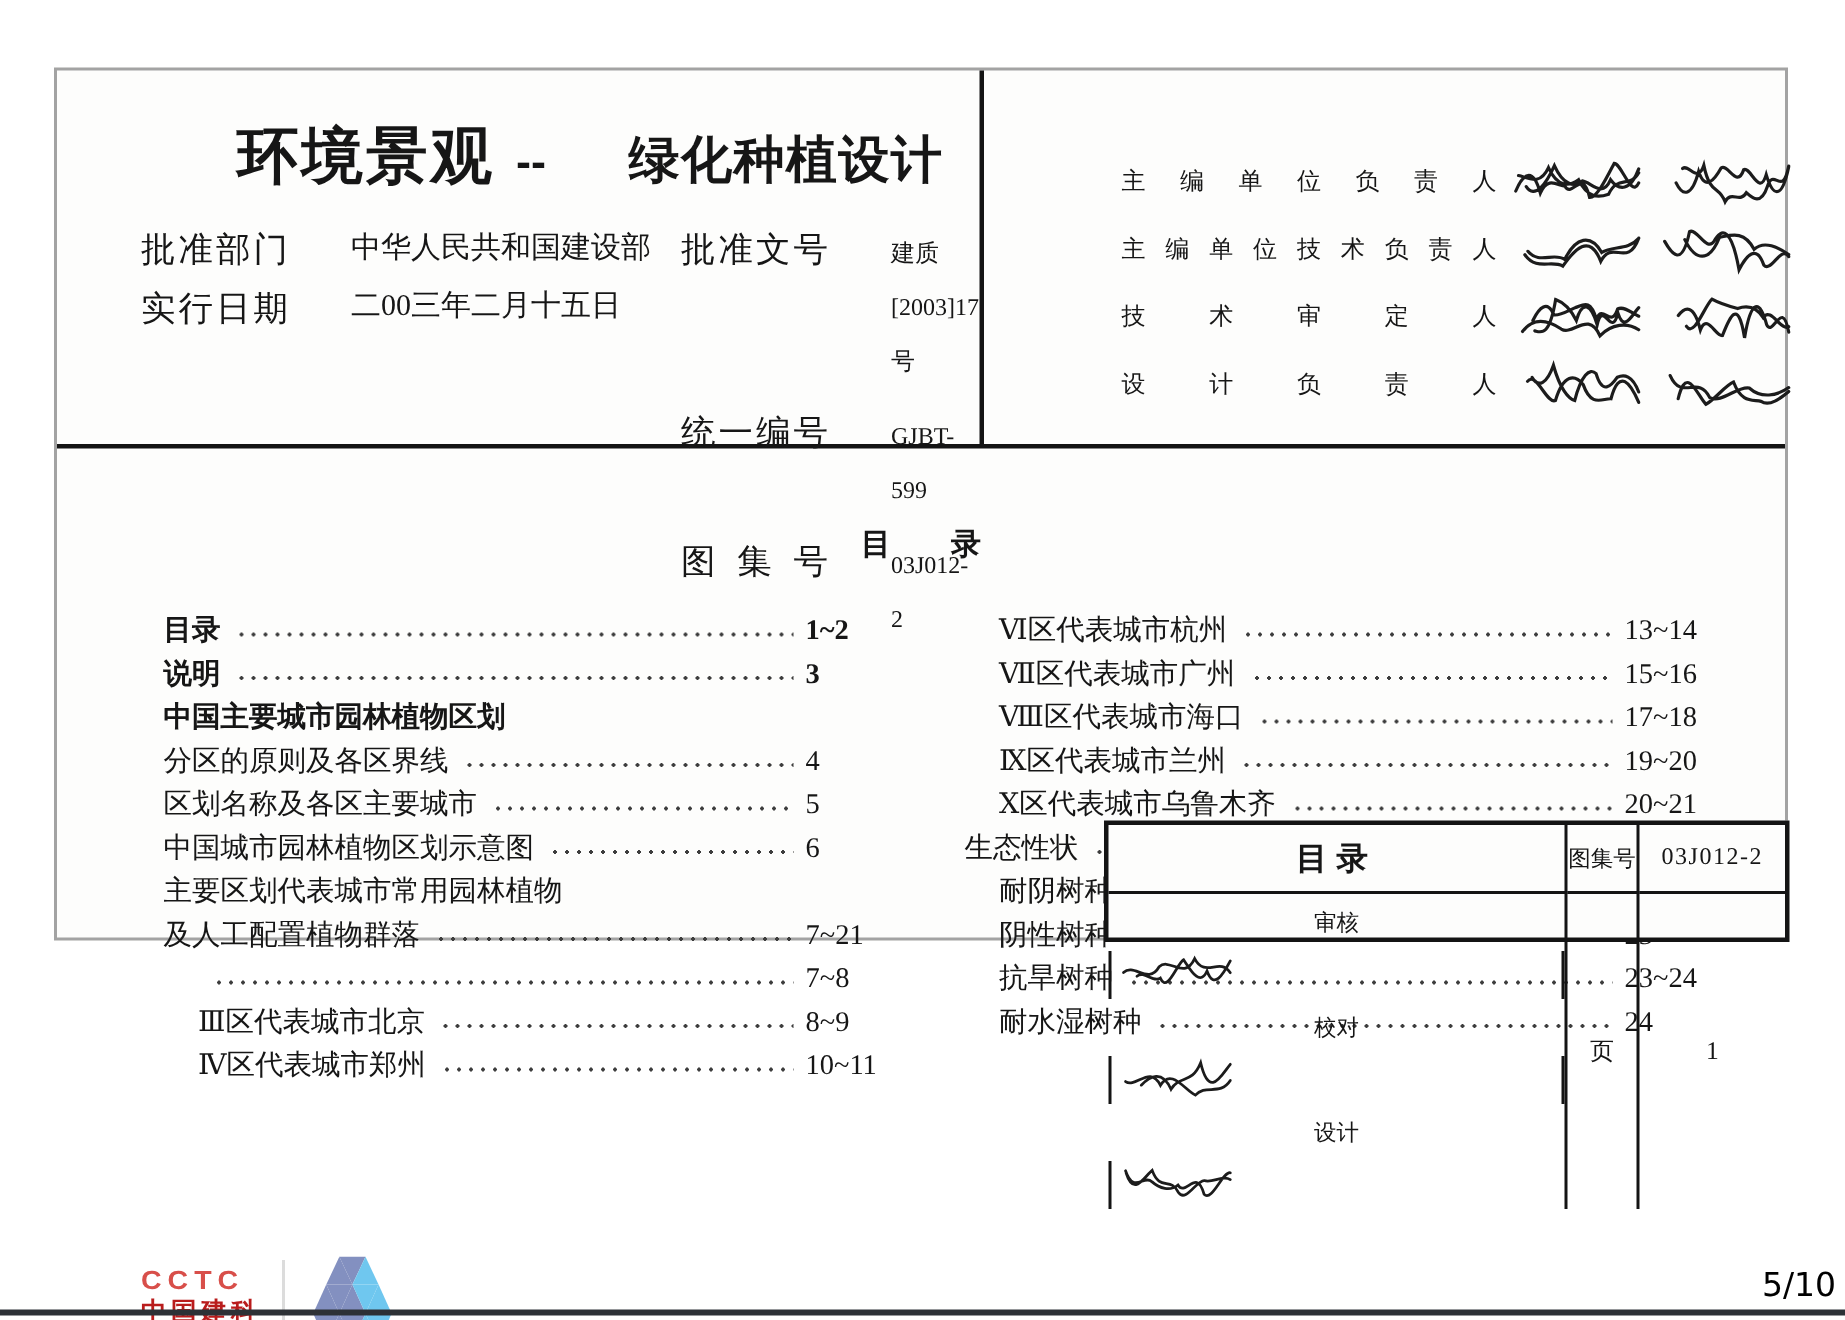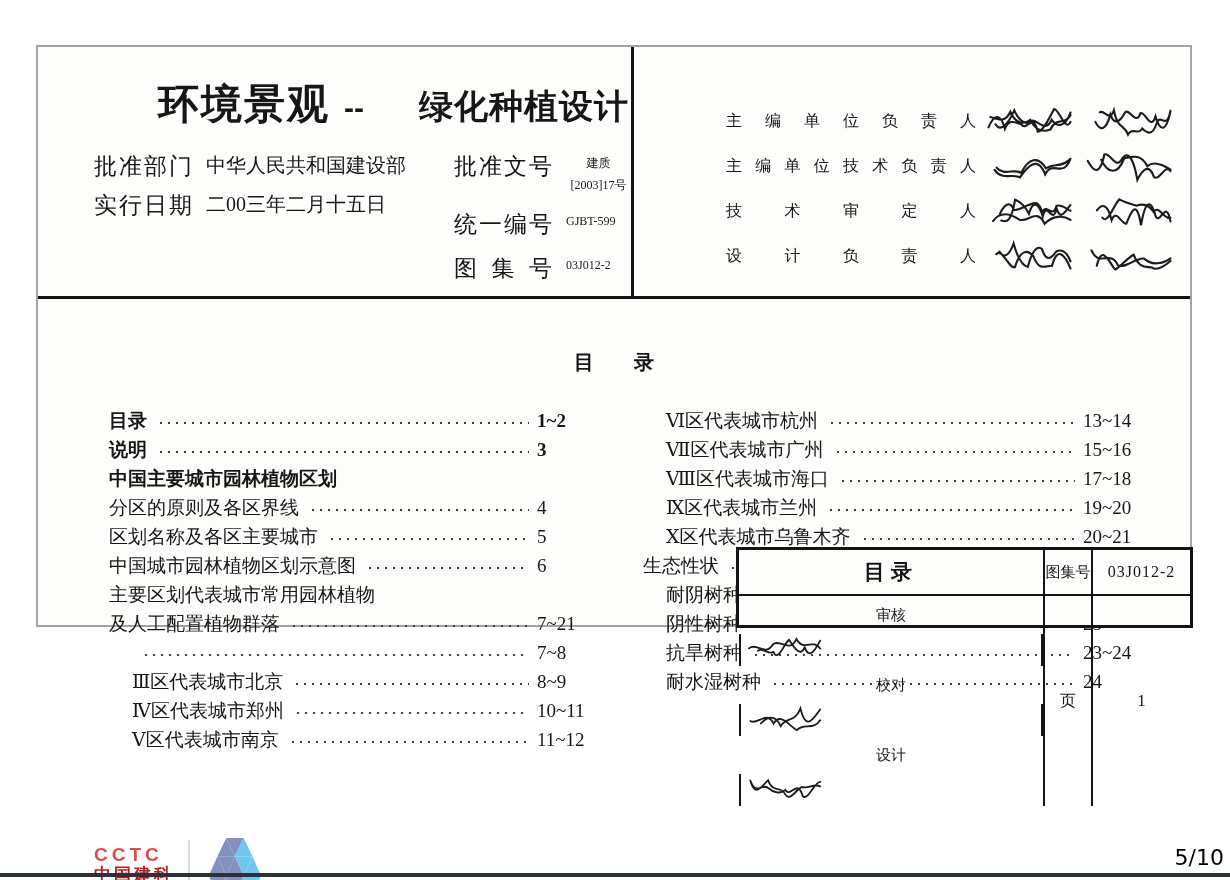--- a/index.html
+++ b/index.html
@@ -17,28 +17,28 @@
   
   .hdr{height:252px;box-sizing:border-box;border-bottom:3px solid #141414;display:flex;}
   .hdr-left{width:714px;box-sizing:border-box;border-right:3px solid #141414;padding-top:30px;}
   .hdr-title{padding-left:120px;display:flex;align-items:baseline;white-space:nowrap;}
   .t-main{font-family:"Liberation Sans","DejaVu Sans",sans-serif;font-weight:900;font-size:41px;letter-spacing:2px;}
   .t-dash{font-family:"Liberation Sans","DejaVu Sans",sans-serif;font-weight:900;font-size:30px;margin:0 10px 0 14px;}
   .t-sub{font-family:"Liberation Sans","DejaVu Sans",sans-serif;font-weight:600;font-size:34px;letter-spacing:1px;margin-left:45px;}
   .hdr-fields{display:flex;padding-left:56px;margin-top:20px;}
   .fcol-left{width:360px;}
   .fcol-right{flex:1;}
-  .fld-row{display:flex;align-items:flex-start;margin-bottom:9px;}
+  .fld-row{display:flex;align-items:flex-start;margin-bottom:9px;gap:28px;}
   .fld-label{
     display:inline-block;width:98px;font-size:23px;line-height:30px;flex:0 0 98px;
     text-align:justify;text-align-last:justify;
   }
   .fld-values{margin-left:14px;font-size:20px;line-height:26px;}
   .fcol-right .fld-row{margin-bottom:14px;}
-  .fcol-right .fld-values{font-size:12px;line-height:22px;text-align:center;}
+  .fcol-right .fld-values{font-size:16px;line-height:36px;}
   .hdr-right{flex:1;padding:52px 14px 0 44px;box-sizing:border-box;}
   .sig-row{display:flex;align-items:center;height:45px;}
   .sig-label{
     display:inline-block;width:250px;flex:0 0 250px;font-size:16px;
     text-align:justify;text-align-last:justify;margin-left:48px;
   }
   .sig{width:92px;height:40px;margin-left:8px;flex:0 0 auto;}
   
   .toc{padding-top:50px;}
   .toc-heading{text-align:center;font-size:20px;font-weight:bold;letter-spacing:10px;padding-left:10px;}
@@ -238,25 +238,20 @@
           </div>
           <div class="toc-row indent">
             <span class="toc-text">Ⅲ区代表城市北京</span>
             <span class="leader"></span>
             <span class="toc-page">8~9</span>
           </div>
           <div class="toc-row indent">
             <span class="toc-text">Ⅳ区代表城市郑州</span>
             <span class="leader"></span>
             <span class="toc-page">10~11</span>
-          </div>
-          <div class="toc-row indent">
-            <span class="toc-text">Ⅴ区代表城市南京</span>
-            <span class="leader"></span>
-            <span class="toc-page">11~12</span>
           </div>
         </div>
       <div class="toc-col right" id="toc-right">
           <div class="toc-row indent">
             <span class="toc-text">Ⅵ区代表城市杭州</span>
             <span class="leader"></span>
             <span class="toc-page">13~14</span>
           </div>
           <div class="toc-row indent">
             <span class="toc-text">Ⅶ区代表城市广州</span>

